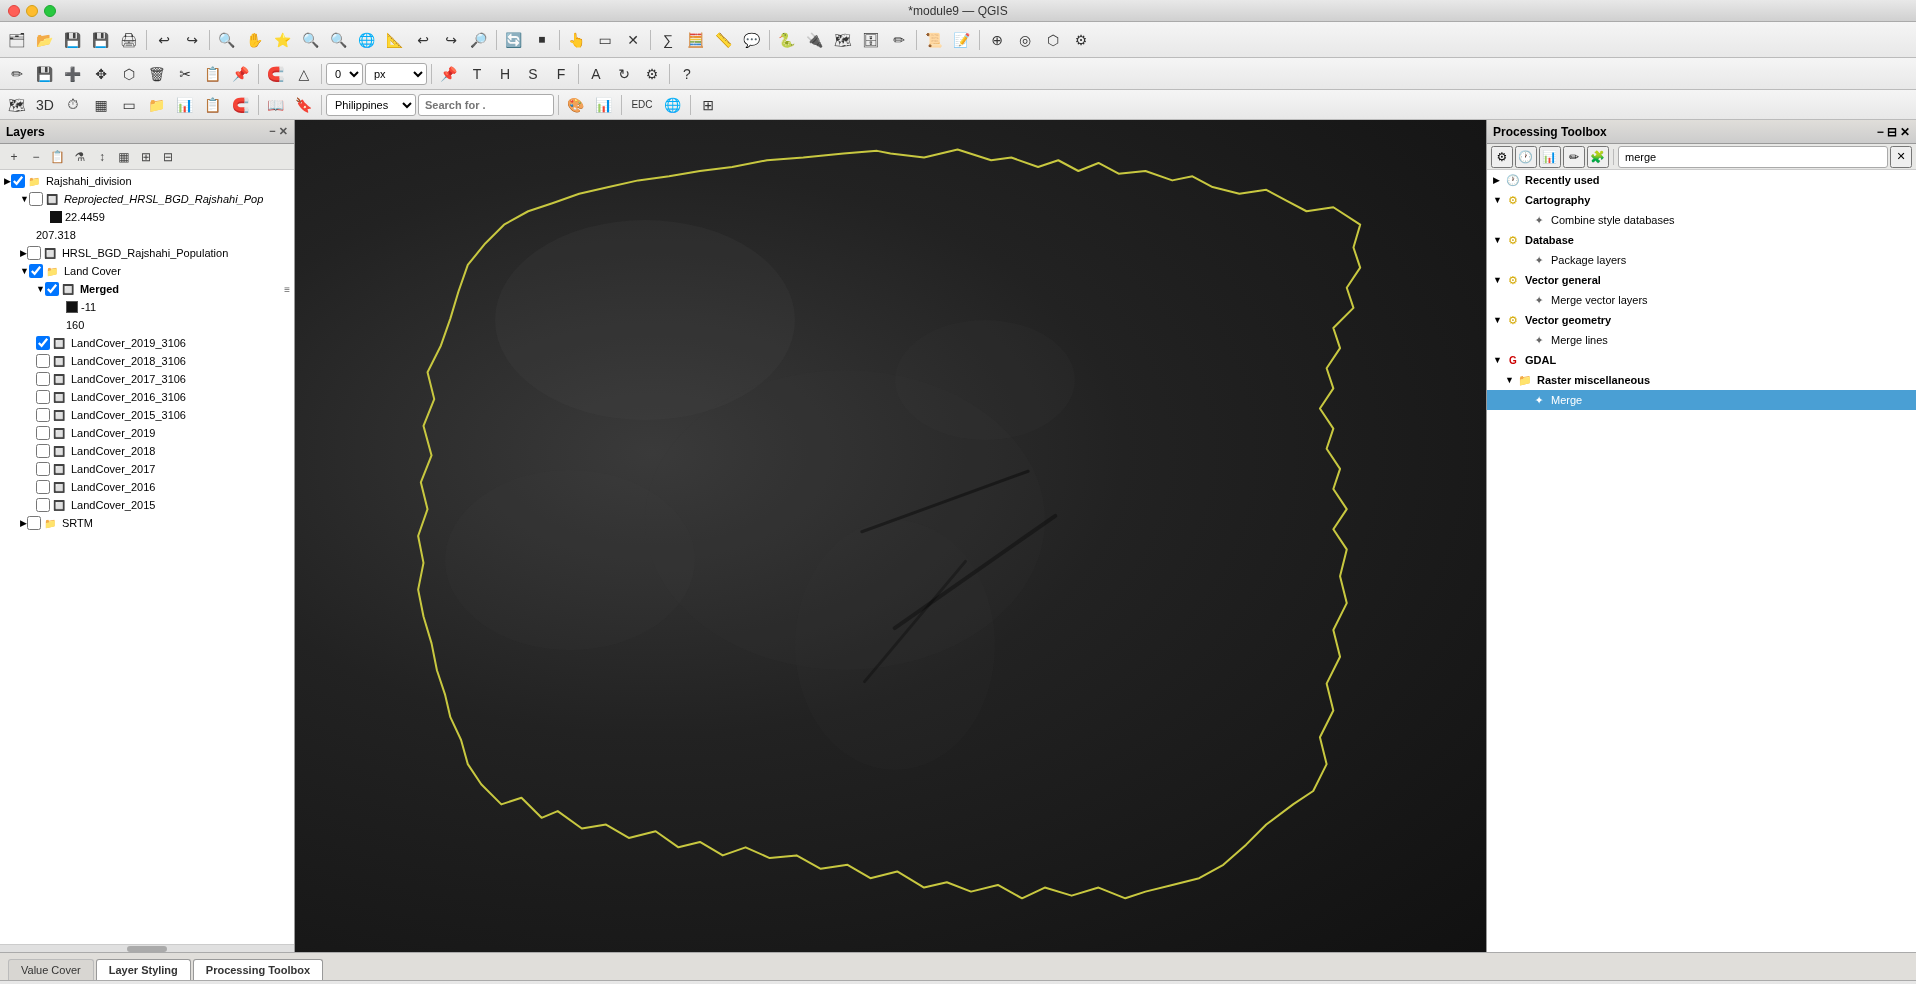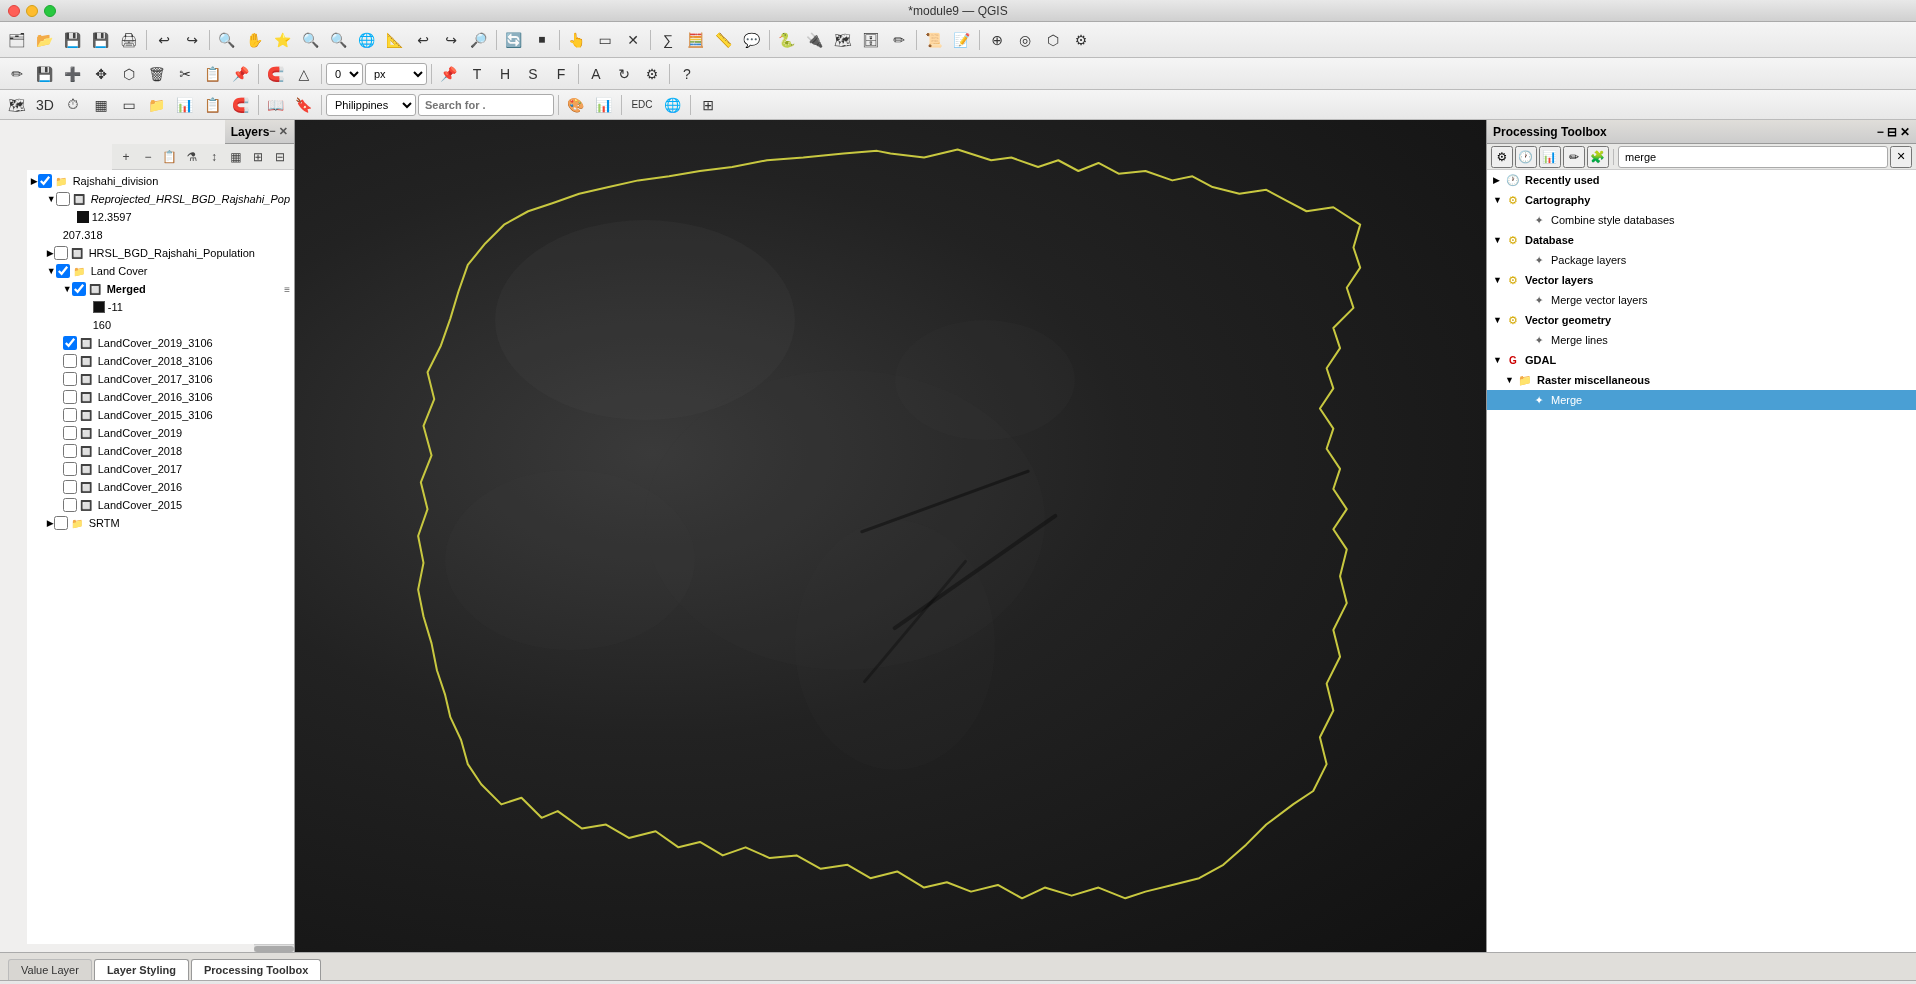--- a/index.html
+++ b/index.html
@@ -63,21 +63,20 @@
       height: calc(984px - 22px - 36px - 36px - 30px - 28px);
     }
 
     
     #layers-panel {
       width: 295px;
       background: #f0efee;
       border-right: 1px solid #999;
       display: flex; flex-direction: column;
       overflow: hidden;
-      align-items: flex-end;
     }
     #layers-header {
       height: 24px;
       background: linear-gradient(to bottom, #e0deda, #ccc);
       border-bottom: 1px solid #999;
       display: flex; align-items: center; justify-content: space-between;
       padding: 0 6px;
       font-weight: 600; font-size: 12px;
     }
     #layers-header .header-icons { display: flex; gap: 3px; }
@@ -398,21 +397,21 @@
       </div>
 
       <div class="layer-item" style="padding-left:20px;">
         <span class="expand-arrow" style="font-size:9px;">▼</span>
         <input type="checkbox" class="layer-checkbox" style="">
         <span class="layer-icon">🔲</span>
         <span class="layer-label italic">Reprojected_HRSL_BGD_Rajshahi_Pop</span>
       </div>
       <div class="layer-item" style="padding-left:50px;">
         <span class="layer-color-box" style="background:#111;"></span>
-        <span class="layer-label">12.3597</span>
+        <span class="layer-label">22.4459</span>
       </div>
       <div class="layer-item" style="padding-left:36px;">
         <span class="layer-label">207.318</span>
       </div>
 
       <div class="layer-item" style="padding-left:20px;">
         <span class="expand-arrow" style="font-size:9px;">▶</span>
         <input type="checkbox" class="layer-checkbox" style="">
         <span class="layer-icon">🔲</span>
         <span class="layer-label">HRSL_BGD_Rajshahi_Population</span>
@@ -582,21 +581,21 @@
       </div>
       <div class="tb-tree-item indent-2">
         <span class="expand-arrow"> </span>
         <span class="tb-tree-icon icon-gear">✦</span>
         <span class="tb-tree-label">Package layers</span>
       </div>
 
       <div class="tb-tree-item">
         <span class="expand-arrow">▼</span>
         <span class="tb-tree-icon icon-yellow">⚙</span>
-        <span class="tb-tree-label tb-category">Vector layers</span>
+        <span class="tb-tree-label tb-category">Vector general</span>
       </div>
       <div class="tb-tree-item indent-2">
         <span class="expand-arrow"> </span>
         <span class="tb-tree-icon icon-gear">✦</span>
         <span class="tb-tree-label">Merge vector layers</span>
       </div>
 
       <div class="tb-tree-item">
         <span class="expand-arrow">▼</span>
         <span class="tb-tree-icon icon-yellow">⚙</span>
@@ -625,21 +624,21 @@
         <span class="tb-tree-icon" style="color:white;">✦</span>
         <span class="tb-tree-label">Merge</span>
       </div>
 
     </div>
   </div>
 
 </div>
 
 <div id="bottom-tabs">
-  <div class="btab">Value Layer</div>
+  <div class="btab">Value Cover</div>
   <div class="btab active">Layer Styling</div>
   <div class="btab active">Processing Toolbox</div>
 </div>
 
 <div id="statusbar">
 
   <div style="flex:1;"></div>
 
 </div>
 

